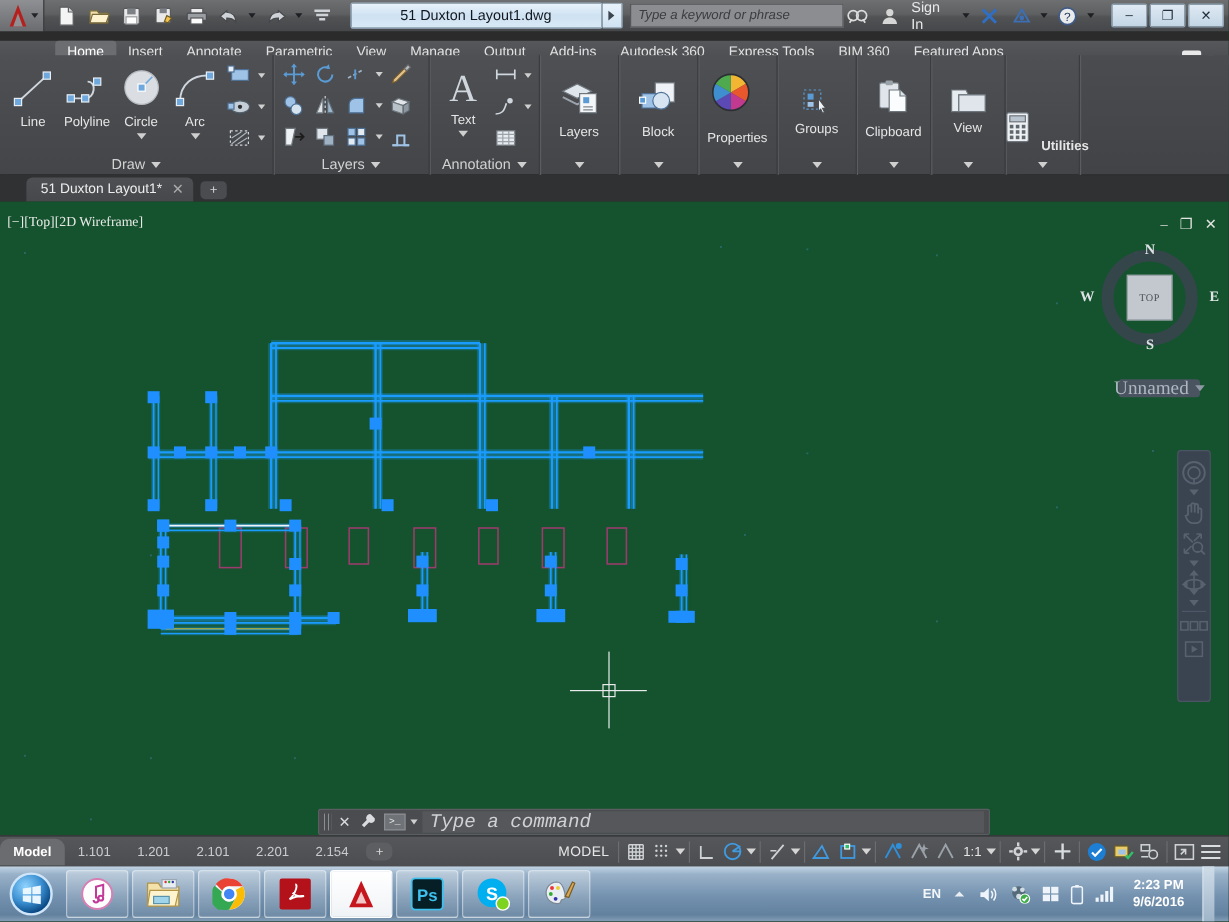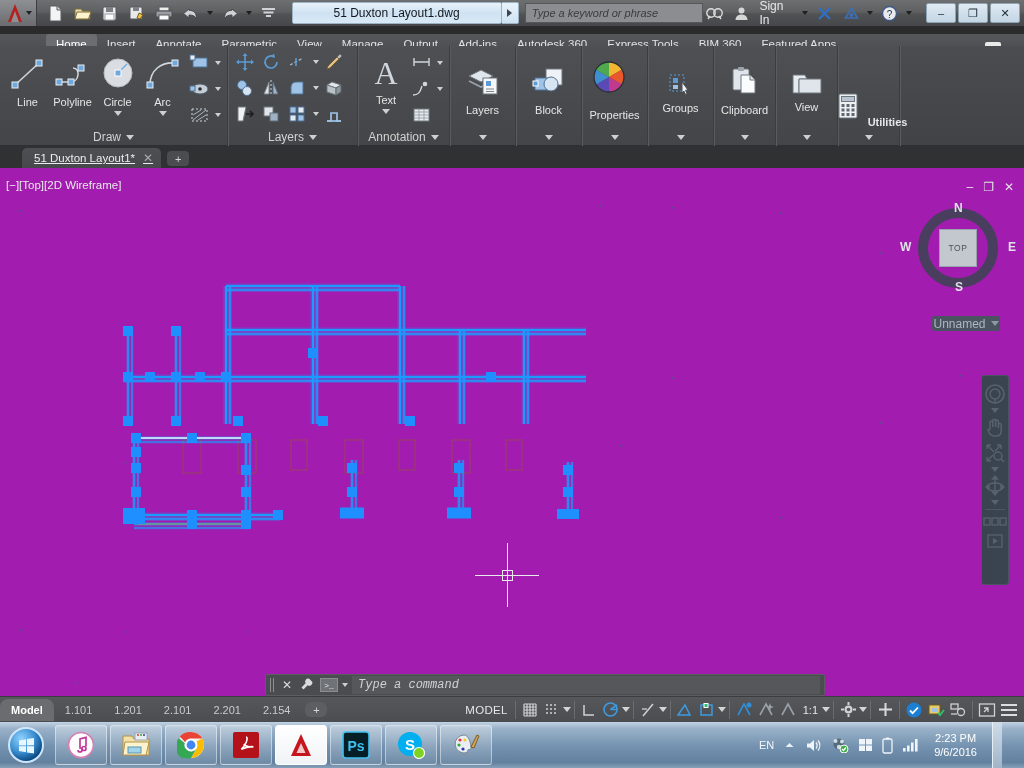--- a/index.html
+++ b/index.html
@@ -120,33 +120,33 @@
 
   
   .filetabs{
     position:absolute;left:0;top:146px;width:1024px;height:22px;
     background:#2f3133; display:flex; align-items:flex-end;
   }
   .ftab{
     margin-left:22px;height:20px;padding:0 8px 0 12px;
     background:linear-gradient(180deg,#4d4f52,#46484b);
     border-radius:5px 5px 0 0; display:flex;align-items:center;gap:8px;
-    font-size:11.5px;color:#ededed;text-decoration:underline;
+    font-size:11.5px;color:#ededed;
   }
   .ftab .x{ font-size:12px;color:#aaa;}
   .ftab-add{
     margin-left:6px;width:22px;height:15px;margin-bottom:2px;
     background:#4a4c4f;border-radius:4px;display:flex;align-items:center;justify-content:center;
     color:#d6d6d6;font-size:11px;
   }
 
   
   .canvas{
     position:absolute;left:0;top:168px;width:1024px;height:528px;
-    background:#a21caf; overflow:hidden;
+    background:#14532d; overflow:hidden;font-family:Liberation Serif, serif;
   }
   .vplabel{
     position:absolute;left:6px;top:11px;font-size:11.5px;color:#e9e9e9;
   }
   .vp-winbtns{
     position:absolute;right:10px;top:12px;display:flex;gap:10px;color:#e3e3e3;font-size:12px;
   }
   
   .viewcube{ position:absolute; right:22px; top:36px; width:88px;height:88px; }
   .vc-ring{
@@ -158,21 +158,21 @@
     background:#c3c8ce;border:1px solid #9aa1a9;
     display:flex;align-items:center;justify-content:center;
     font-size:8.5px;color:#4a5157;letter-spacing:.5px;
   }
   .vc-n,.vc-s,.vc-e,.vc-w{position:absolute;color:#dfe3e7;font-size:12px;font-weight:bold;}
   .vc-n{left:40px;top:-3px;} .vc-s{left:41px;top:76px;}
   .vc-w{left:-14px;top:36px;} .vc-e{left:94px;top:36px;}
   .ucsname{
     position:absolute;right:24px;top:148px;width:68px;height:15px;border-radius:3px;
     background:#4a5461;display:flex;align-items:center;justify-content:center;gap:5px;
-    font-size:12px;color:#aeb6c0;
+    font-size:16px;color:#aeb6c0;
   }
   .ucsname i{width:0;height:0;border-left:4px solid transparent;border-right:4px solid transparent;border-top:5px solid #8e99a5;}
   
   .navbar{
     position:absolute;right:15px;top:207px;width:28px;height:210px;
     background:#3a4350; border:1px solid #4b5462; border-radius:3px;
     display:flex;flex-direction:column;align-items:center;padding-top:6px;gap:2px;
   }
   .nb-item{ width:24px;height:24px;display:flex;align-items:center;justify-content:center;}
   .nb-caret{width:0;height:0;border-left:4px solid transparent;border-right:4px solid transparent;border-top:5px solid #59636f;}
@@ -191,21 +191,21 @@
   .cmd-grip{width:6px;height:14px;
     background:repeating-linear-gradient(90deg,#8b8e92 0 1px,transparent 1px 3px);}
   .cmd-x{color:#d9dbde;font-size:12px;padding:0 2px;}
   .cmd-prompt{
     width:18px;height:14px;background:#6f7276;border:1px solid #8a8d91;
     display:flex;align-items:center;justify-content:center;color:#e9e9e9;font-size:8px;
     font-family:"Liberation Mono", monospace;
   }
   .cmd-input{
     flex:1;height:18px;background:#55575a;border:none;
-    color:#cfd1d4;font-style:italic;font-size:12px;
+    color:#cfd1d4;font-style:italic;font-size:16px;
     font-family:"Liberation Mono", monospace;
     display:flex;align-items:center;padding-left:6px;
   }
 
   
   .statusbar{
     position:absolute;left:0;top:696px;width:1024px;height:26px;
     background:linear-gradient(180deg,#55575a,#4b4d50);
     border-top:1px solid #3a3c3f; display:flex;align-items:center;
   }
@@ -238,21 +238,21 @@
     background:radial-gradient(circle at 35% 30%, #8fd3ff 0%, #3a8ed0 45%, #0b4a85 75%, #062f55 100%);
     border:2px solid #cfe6fa; position:relative;
     display:flex;align-items:center;justify-content:center;
   }
   .tb-item{
     width:52px;height:40px;margin-left:3px;
     display:flex;align-items:center;justify-content:center;
     border:1px solid rgba(255,255,255,.45);border-radius:3px;
     background:linear-gradient(180deg,rgba(255,255,255,.30),rgba(255,255,255,.08));
   }
-  .tray{ margin-left:auto;display:flex;align-items:center;gap:9px;padding-right:22px;height:46px;}
+  .tray{ margin-left:auto;display:flex;align-items:center;gap:9px;padding-right:12px;height:46px;font-weight:bold;}
   .tray-txt{ font-size:11px;color:#f2f6fa;}
   .clock{ display:flex;flex-direction:column;align-items:center;font-size:11px;color:#fff;line-height:14px;padding:0 6px;}
   .showdesk{ width:10px;height:46px;background:linear-gradient(180deg,#cfdce8,#9fb5c9);border-left:1px solid #e6eef6;}
 </style>
 </head>
 <body>
 
 <div id="app">
 
   <div class="titlebar">

